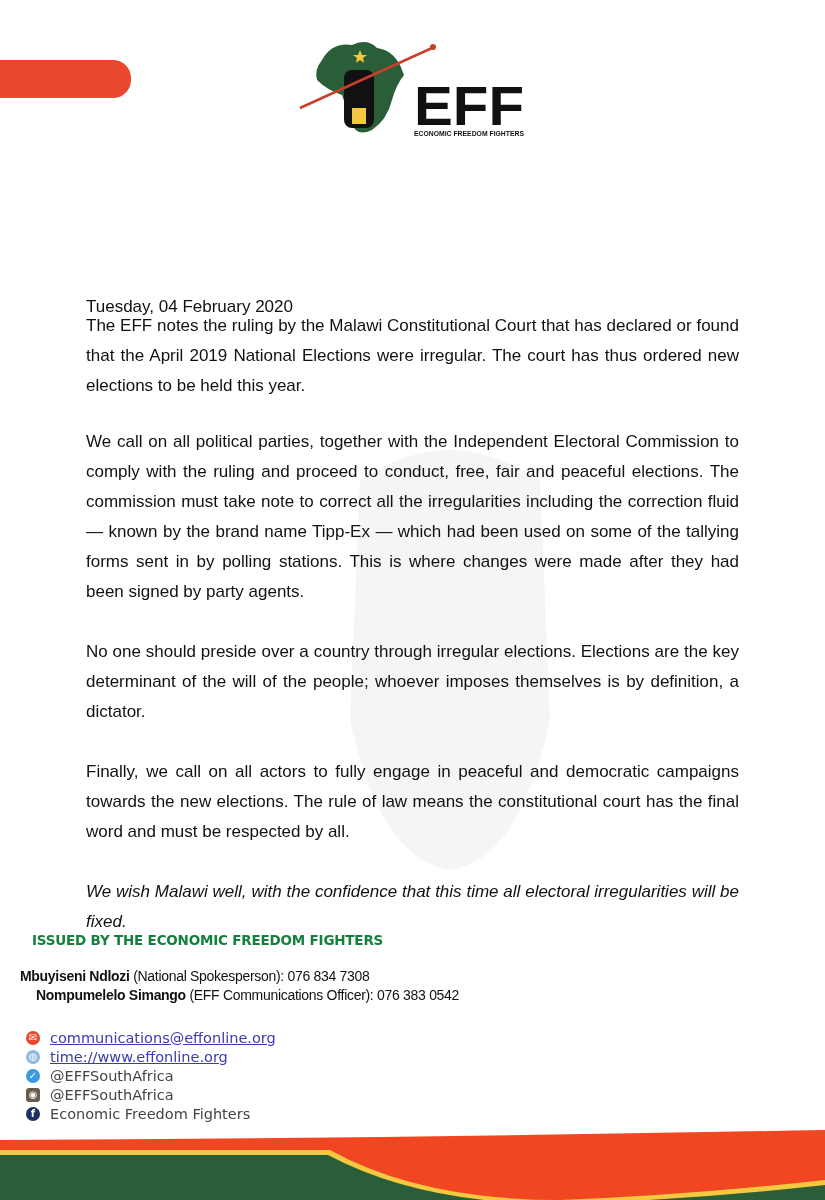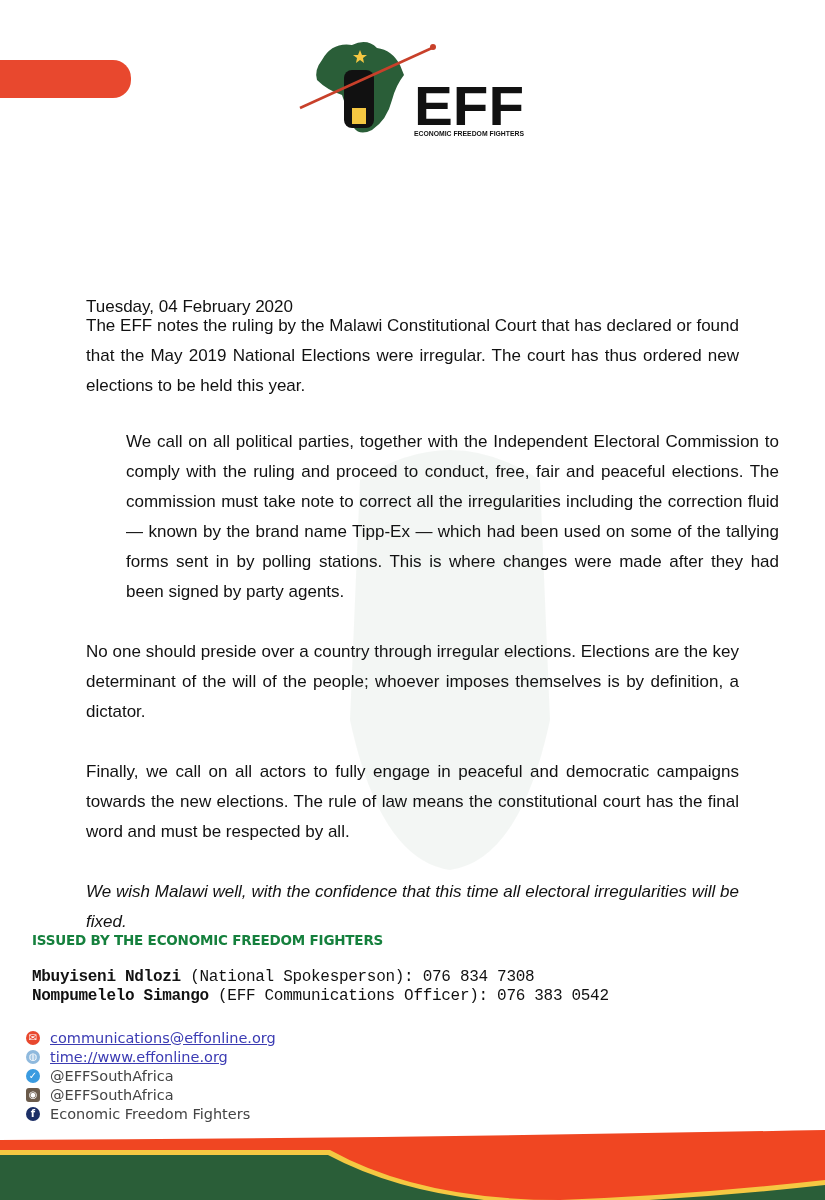--- a/index.html
+++ b/index.html
@@ -4,24 +4,24 @@
 <style>
   html, body { margin:0; padding:0; }
   body { width:825px; height:1200px; background:#ffffff; position:relative; overflow:hidden; font-family:"Liberation Sans", sans-serif; color:#111; }
   .tab { position:absolute; left:0; top:60px; width:131px; height:38px; background:#e8482e; border-radius:0 18px 18px 0; }
   .logo { position:absolute; left:292px; top:30px; width:240px; height:110px; }
   .watermark { position:absolute; left:300px; top:420px; width:300px; height:460px; opacity:0.05; }
   .title { position:absolute; left:86px; top:160px; width:653px; font-weight:bold; font-size:17px; line-height:30px; text-align:justify; text-align-last:left; word-spacing:6px; letter-spacing:0.1px; }
   .title .l1 { display:block; text-align:justify; text-align-last:justify; }
   .date { position:absolute; left:86px; top:253px; font-size:17px;margin-top:44px; }
   .para { position:absolute; left:86px; width:653px; font-size:17px; line-height:30px; text-align:justify; }
-  .p1 { top:311px; } .p2 { top:427px;margin-left:40px; } .p3 { top:637px; } .p4 { top:757px; } .p5 { top:877px;font-style:italic; }
+  .p1 { top:311px; } .p2 { top:427px; } .p3 { top:637px; } .p4 { top:757px; } .p5 { top:877px;font-style:italic; }
   .issued { position:absolute; left:32px; top:932px; color:#15803d; font-weight:bold; font-size:13.5px; font-family:"DejaVu Sans", sans-serif; letter-spacing:-0.2px; }
-  .contact { position:absolute; left:32px; font-size:16px; font-family:Liberation Mono, monospace; letter-spacing:-0.3px; }
-  .c1 { top:968px; } .c2 { top:987px; }
+  .contact { position:absolute; left:20px; font-size:14px; font-family:Liberation Sans, sans-serif; letter-spacing:-0.3px; }
+  .c1 { top:968px; } .c2 { top:987px;margin-left:16px; }
   .contact b { font-weight:bold; }
   .social { position:absolute; left:26px; top:1028px; font-family:"DejaVu Sans", sans-serif; font-size:14.5px; }
   .srow { display:flex; align-items:center; height:19px; }
   .sicon { width:14px; height:14px; border-radius:50%; margin-right:10px; display:inline-flex; align-items:center; justify-content:center; color:#fff; font-size:10px; font-weight:bold; }
   .link { color:#3b3bb3; text-decoration:underline; }
   .stext { color:#444; }
   .footer { position:absolute; left:0; top:1130px; width:825px; height:70px; }
 </style>
 </head>
 <body>
@@ -41,21 +41,21 @@
 
 <svg class="watermark" viewBox="0 0 300 460">
   <path d="M60 60 Q150 0 240 60 L250 300 Q220 440 150 450 Q80 440 50 300 Z" fill="#2a5e38"></path>
 </svg>
 
 <div class="title">
 </div>
 
 <div class="date">Tuesday, 04 February 2020</div>
 
-<div class="para p1">The EFF notes the ruling by the Malawi Constitutional Court that has declared or found that the May 2019 National Elections were irregular. The court has thus ordered new elections to be held this year.</div>
+<div class="para p1">The EFF notes the ruling by the Malawi Constitutional Court that has declared or found that the April 2019 National Elections were irregular. The court has thus ordered new elections to be held this year.</div>
 <div class="para p2">We call on all political parties, together with the Independent Electoral Commission to comply with the ruling and proceed to conduct, free, fair and peaceful elections. The commission must take note to correct all the irregularities including the correction fluid — known by the brand name Tipp-Ex — which had been used on some of the tallying forms sent in by polling stations. This is where changes were made after they had been signed by party agents.</div>
 <div class="para p3">No one should preside over a country through irregular elections. Elections are the key determinant of the will of the people; whoever imposes themselves is by definition, a dictator.</div>
 <div class="para p4">Finally, we call on all actors to fully engage in peaceful and democratic campaigns towards the new elections. The rule of law means the constitutional court has the final word and must be respected by all.</div>
 <div class="para p5">We wish Malawi well, with the confidence that this time all electoral irregularities will be fixed.</div>
 
 <div class="issued">ISSUED BY THE ECONOMIC FREEDOM FIGHTERS</div>
 
 <div class="contact c1">
   <b>Mbuyiseni Ndlozi</b>
   <span>(National Spokesperson): 076 834 7308</span>

